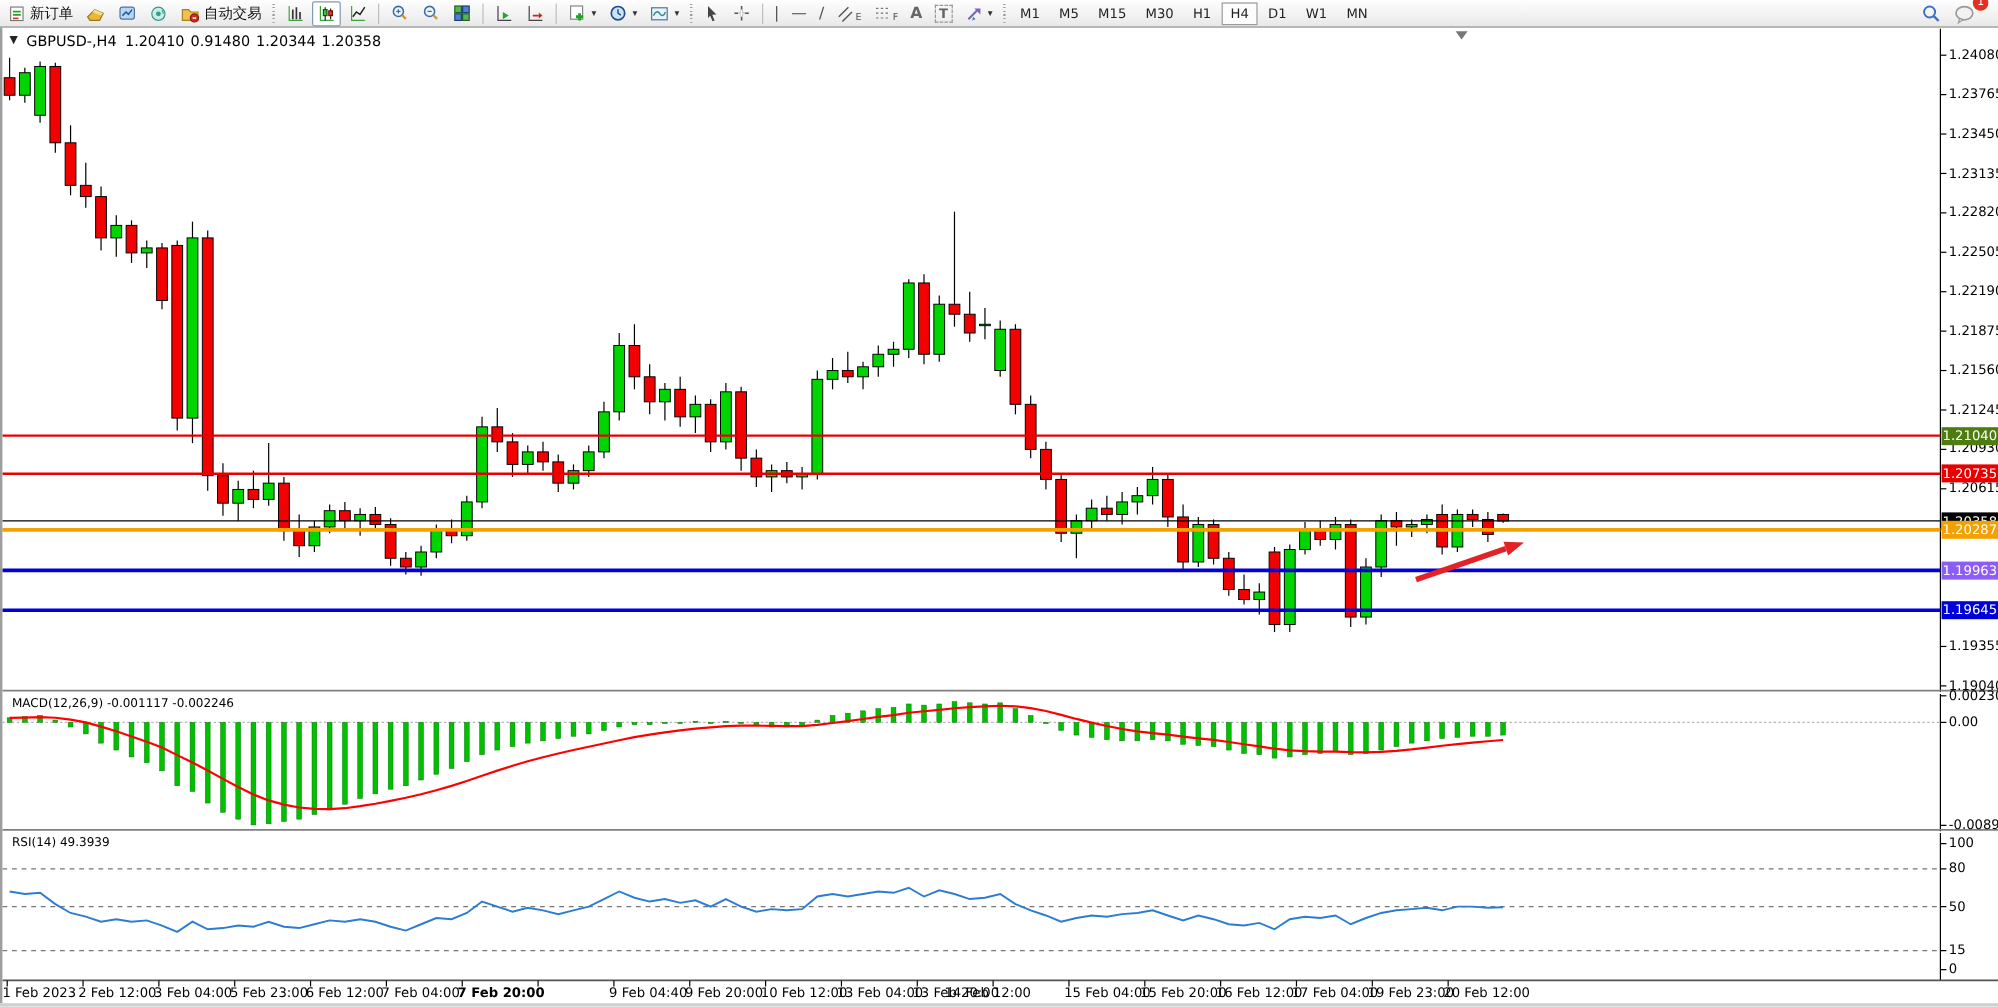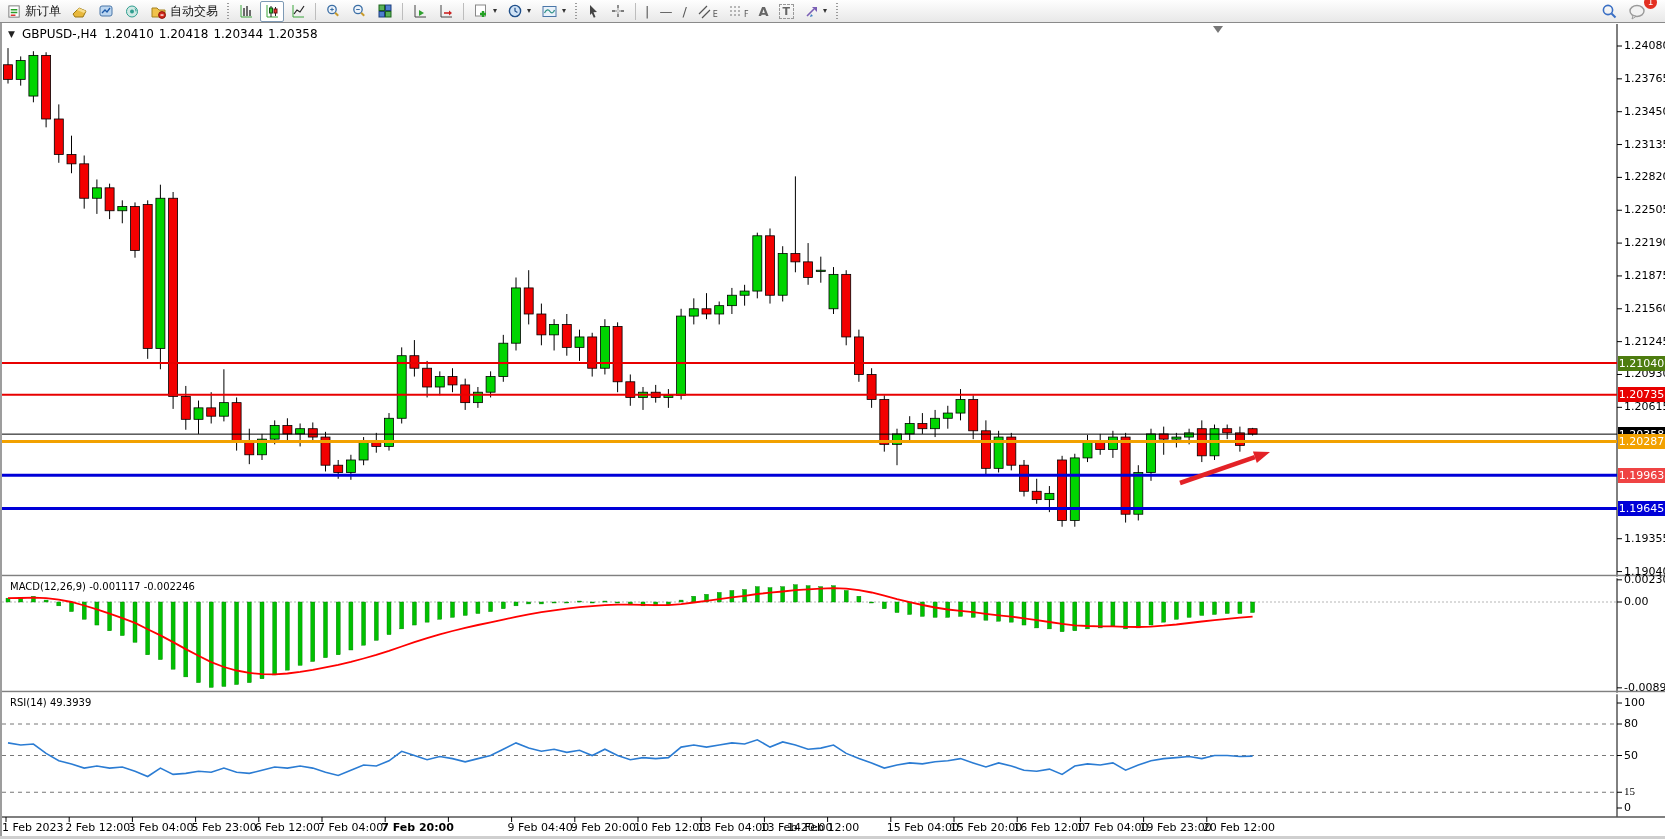--- a/index.html
+++ b/index.html
@@ -214,20 +214,31 @@
   <div class="tbtn">
     <svg class="icon16" width="15" height="15" viewBox="0 0 15 15">
       <path d="M3 12L10 5" stroke="#7a5fb5" stroke-width="1.6"></path>
       <polygon points="8,3 13,3 13,8" fill="#7a5fb5"></polygon>
       <path d="M6 13l3-1-2-2z" fill="#3f7fc2"></path>
     </svg>
     <span class="caret">▾</span>
   </div>
 
   <div class="grip"></div>
+  <div id="tf-buttons" style="display:flex">
+      <div class="tf">M1</div>
+      <div class="tf">M5</div>
+      <div class="tf">M15</div>
+      <div class="tf">M30</div>
+      <div class="tf">H1</div>
+      <div class="tf active">H4</div>
+      <div class="tf">D1</div>
+      <div class="tf">W1</div>
+      <div class="tf">MN</div>
+    </div>
 
   <div class="spacer"></div>
 
   <div class="tbtn">
     <svg class="icon16" width="18" height="17" viewBox="0 0 18 17">
       <circle cx="8" cy="7" r="4.6" fill="none" stroke="#3a6fc4" stroke-width="1.6"></circle>
       <path d="M11.5 10.5l4 4" stroke="#3a6fc4" stroke-width="2"></path>
     </svg>
   </div>
   <div id="chat-wrap" class="tbtn">
@@ -239,21 +250,21 @@
   </div>
 </div>
 
 <div id="left-edge"></div>
 <div id="bottom-edge"></div>
 
 <div id="title">
   <span id="expander">▼</span>
   <span>GBPUSD-,H4</span>
   <span class="num">1.20410</span>
-  <span>1.20418</span>
+  <span>0.91480</span>
   <span>1.20344</span>
   <span>1.20358</span>
 </div>
 
 <div id="macd-label" class="indlabel">MACD(12,26,9) -0.001117 -0.002246</div>
 <div id="rsi-label" class="indlabel">RSI(14) 49.3939</div>
 
 <svg id="ov" width="1665" height="839">
     <line x1="1617" y1="24" x2="1617" y2="817" stroke="#000" stroke-width="1"></line>
     <line x1="2" y1="575.5" x2="1665" y2="575.5" stroke="#808080" stroke-width="1.5"></line>
@@ -633,29 +644,29 @@
     <div class="pax" style="top: 301.786px;">1.21560</div>
     <div class="pax" style="top: 334.634px;">1.21245</div>
     <div class="pax" style="top: 367.482px;">1.20930</div>
     <div class="pax" style="top: 400.33px;">1.20615</div>
     <div class="pax" style="top: 531.723px;">1.19355</div>
     <div class="pax" style="top: 564.571px;">1.19040</div>
     <div class="pbox" style="top: 355.511px; background: #4d7c0f;">1.21040</div>
     <div class="pbox" style="top: 387.317px; background: rgb(232, 0, 0);">1.20735</div>
     <div class="pbox" style="top: 426.63px; background: rgb(0, 0, 0);">1.20358</div>
     <div class="pbox" style="top: 434.034px; background: rgb(242, 161, 0);">1.20287</div>
-    <div class="pbox" style="top: 467.821px; background: #ef4444;">1.19963</div>
+    <div class="pbox" style="top: 467.821px; background: #8b5cf6;">1.19963</div>
     <div class="pbox" style="top: 500.982px; background: rgb(0, 0, 216);">1.19645</div>
     <div class="pax" style="top: 572.843px;">0.002308</div>
     <div class="pax" style="top: 595px;">0.00</div>
     <div class="pax" style="top: 680.814px;">-0.008939</div>
     <div class="pax" style="top: 696px;">100</div>
     <div class="pax" style="top: 717px;">80</div>
     <div class="pax" style="top: 748.5px;">50</div>
-    <div class="pax" style="top: 785.25px; font-family: Liberation Serif, serif;">15</div>
+    <div class="pax" style="top: 785.25px;">15</div>
     <div class="pax" style="top: 801px;">0</div>
     <div class="datelbl" style="left: 2px;">1 Feb 2023</div>
     <div class="datelbl" style="left: 65.2px;">2 Feb 12:00</div>
     <div class="datelbl" style="left: 128.4px;">3 Feb 04:00</div>
     <div class="datelbl" style="left: 191.6px;">5 Feb 23:00</div>
     <div class="datelbl" style="left: 254.8px;">6 Feb 12:00</div>
     <div class="datelbl" style="left: 318px;">7 Feb 04:00</div>
     <div class="datelbl" style="left: 381.2px; font-weight: bold;">7 Feb 20:00</div>
     <div class="datelbl" style="left: 444.4px; margin-top: 24px;">8 Feb 12:00</div>
     <div class="datelbl" style="left: 507.6px;">9 Feb 04:40</div>

